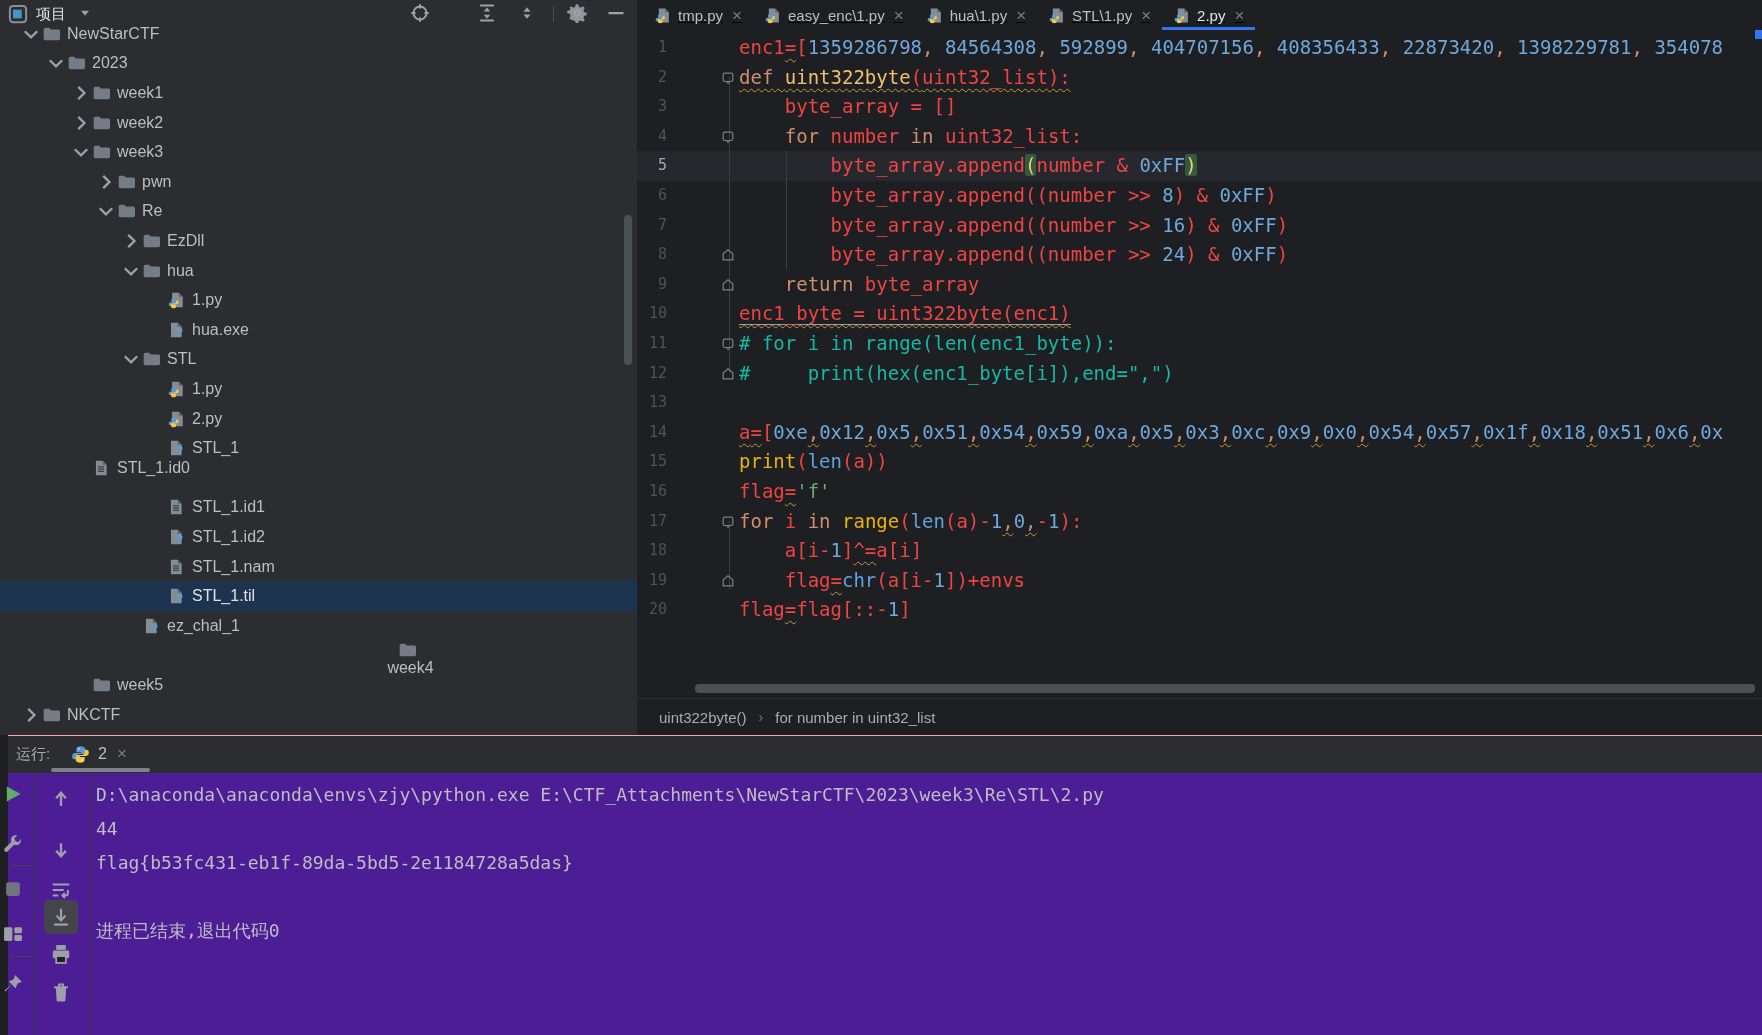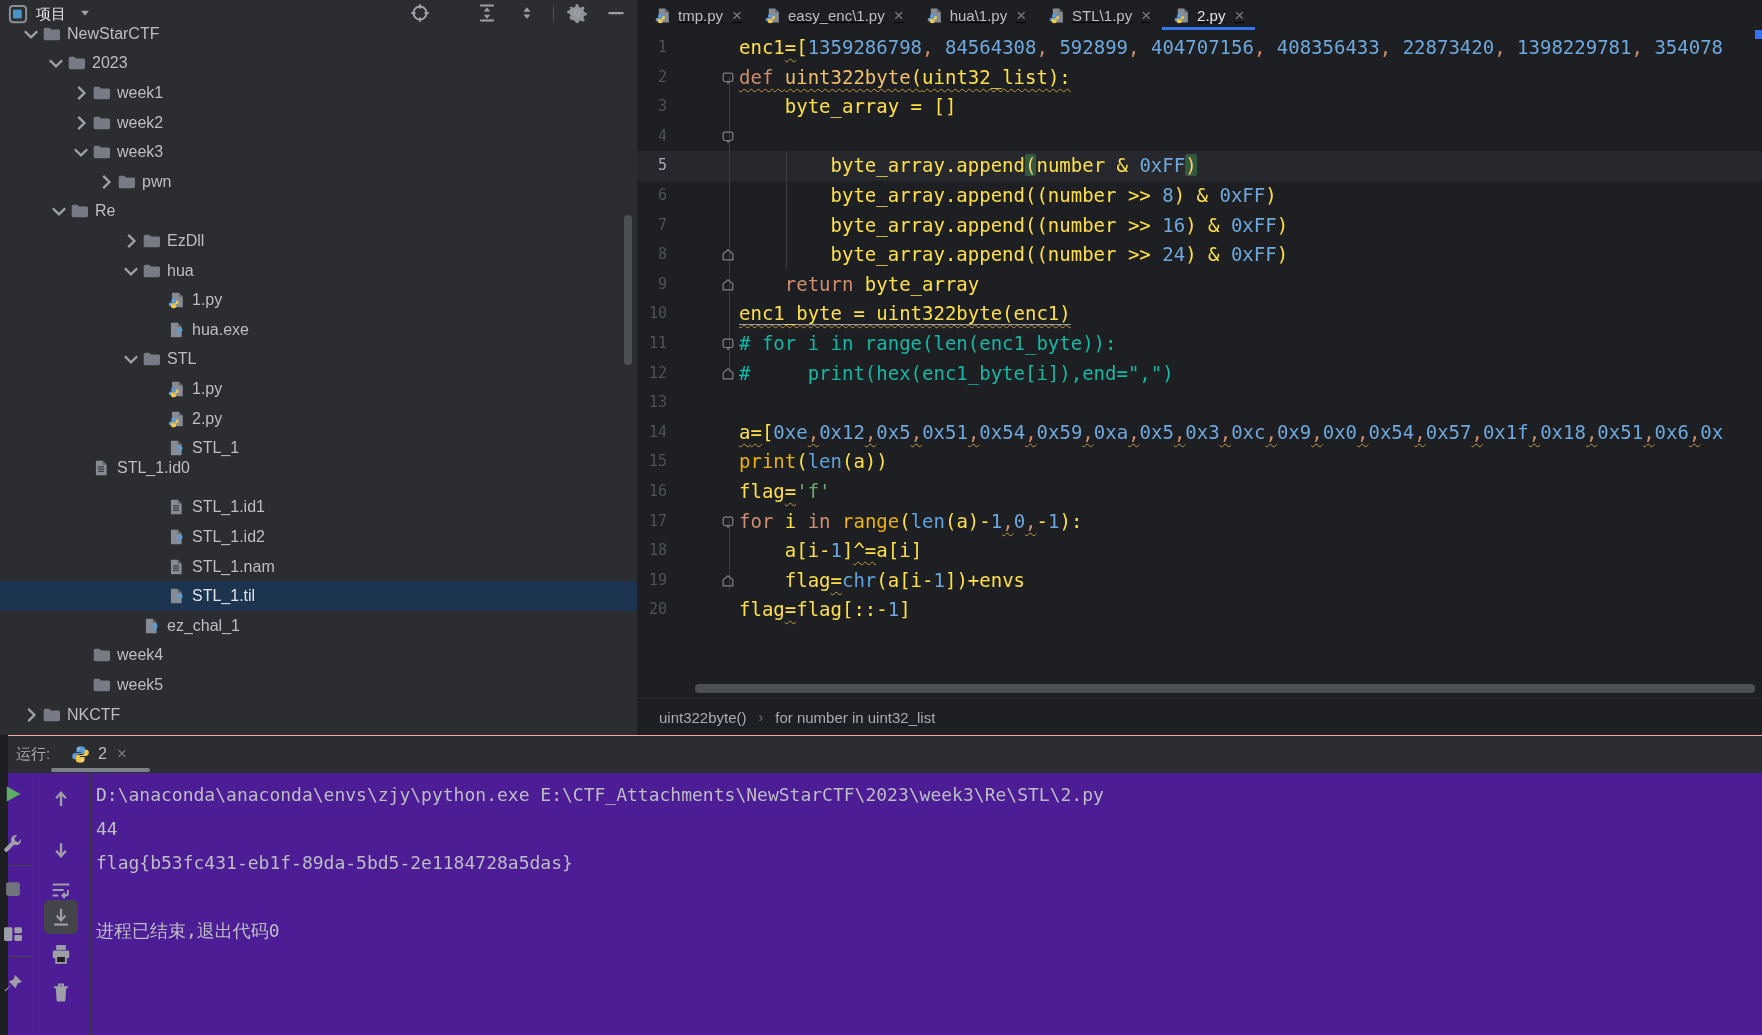--- a/index.html
+++ b/index.html
@@ -34,21 +34,21 @@
   #editor{left:637px;top:30px;width:1125px;height:668px;background:#1e1f22;overflow:hidden;z-index:1;}
   #curline{left:0;width:1125px;height:29.6px;background:#26282e;}
   .lnum{position:absolute;left:0;width:30px;text-align:right;color:#4e525b;
         font-family:"DejaVu Sans Mono",monospace;font-size:15px;line-height:29.6px;}
   .lnum.cur{color:#a8abb2;}
   .fold{position:absolute;left:84px;width:14px;height:14px;color:#7a7e85;}
   .fold svg{width:14px;height:14px;}
   .cline{position:absolute;left:102px;white-space:pre;font-family:"DejaVu Sans Mono",monospace;
          font-size:19px;line-height:29.6px;}
   .vguide{background:#3a3d42;width:1px;}
-  .tk-d{color:#fde047}.tk-k{color:#cf8e6d}.tk-n{color:#6fa8dc}.tk-b{color:#eab308}
+  .tk-d{color:#ef4444}.tk-k{color:#cf8e6d}.tk-n{color:#6fa8dc}.tk-b{color:#eab308}
   .tk-b2{color:#5fa2dc}.tk-s{color:#6aab73}.tk-c{color:#14b8a6}.tk-fd{color:#f0c06c}
   .tk-o{color:#cf8e6d}
   .tk-pg{color:#f6ce6e;background:#33593f;border-radius:2px;}
   .tk-w{text-decoration:underline wavy #c29a3a 1px;text-decoration-skip-ink:none;text-underline-offset:4px;}
   .tk-u{border-bottom:1px solid #9a9da5;}
   #hsb{left:695px;top:684px;width:1060px;height:9px;background:#4c4f54;border-radius:4px;z-index:4;}
   
   #crumbs{left:637px;top:698px;width:1125px;height:37px;background:#1e1f22;border-top:1px solid #2b2d30;
           display:flex;align-items:center;color:#a8abb2;font-size:15px;box-sizing:border-box;z-index:2;}
   #crumbs .bc{padding:0 4px;}
@@ -164,21 +164,21 @@
       <span class="chev">
         <svg viewBox="0 0 16 16" xmlns="http://www.w3.org/2000/svg">
           <path d="M6 3.5 L10.5 8 L6 12.5" fill="none" stroke="#9da0a8" stroke-width="1.7"></path>
         </svg>
       </span>
       <span class="ficon"><svg viewBox="0 0 16 16" xmlns="http://www.w3.org/2000/svg">
           <path d="M1.5 4c0-.8.6-1.5 1.5-1.5h3.4L8 4h6.5c.8 0 1.5.6 1.5 1.4v6.6c0 .8-.7 1.5-1.5 1.5H3c-.9 0-1.5-.7-1.5-1.5Z" fill="#767b85"></path>
         </svg></span>
       <span>pwn</span>
     </div>
-    <div class="trow" style="top: 169.6px; padding-left: 48px;">
+    <div class="trow" style="top: 169.6px; padding-left: 95px;">
       <span class="chev">
         <svg viewBox="0 0 16 16" xmlns="http://www.w3.org/2000/svg">
           <path d="M3.5 6 L8 10.5 L12.5 6" fill="none" stroke="#9da0a8" stroke-width="1.7"></path>
         </svg>
       </span>
       <span class="ficon"><svg viewBox="0 0 16 16" xmlns="http://www.w3.org/2000/svg">
           <path d="M1.5 4c0-.8.6-1.5 1.5-1.5h3.4L8 4h6.5c.8 0 1.5.6 1.5 1.4v6.6c0 .8-.7 1.5-1.5 1.5H3c-.9 0-1.5-.7-1.5-1.5Z" fill="#767b85"></path>
         </svg></span>
       <span>Re</span>
     </div>
@@ -305,21 +305,21 @@
       <span>STL_1.til</span>
     </div>
     <div class="trow" style="top: 584px; padding-left: 142px;">
       <span class="ficon"><svg viewBox="0 0 16 16" xmlns="http://www.w3.org/2000/svg">
           <path d="M3.5 1.5h6L13 5v9.5h-9.5Z" fill="#868b94"></path>
           <path d="M9.5 1.5 13 5H9.5Z" fill="#5f646d"></path>
           <text x="8.2" y="13.6" font-size="10" font-weight="bold" fill="#4ba6f0" font-family="sans-serif">?</text>
         </svg></span>
       <span>ez_chal_1</span>
     </div>
-    <div class="trow" style="top: 613.6px; padding-left: 92px;">
+    <div class="trow" style="top: 613.6px; padding-left: 92px; flex-direction: column;">
       <span class="ficon"><svg viewBox="0 0 16 16" xmlns="http://www.w3.org/2000/svg">
           <path d="M1.5 4c0-.8.6-1.5 1.5-1.5h3.4L8 4h6.5c.8 0 1.5.6 1.5 1.4v6.6c0 .8-.7 1.5-1.5 1.5H3c-.9 0-1.5-.7-1.5-1.5Z" fill="#767b85"></path>
         </svg></span>
       <span>week4</span>
     </div>
     <div class="trow" style="top: 643.2px; padding-left: 92px;">
       <span class="ficon"><svg viewBox="0 0 16 16" xmlns="http://www.w3.org/2000/svg">
           <path d="M1.5 4c0-.8.6-1.5 1.5-1.5h3.4L8 4h6.5c.8 0 1.5.6 1.5 1.4v6.6c0 .8-.7 1.5-1.5 1.5H3c-.9 0-1.5-.7-1.5-1.5Z" fill="#767b85"></path>
         </svg></span>
       <span>week5</span>
@@ -415,20 +415,21 @@
         <path d="M6 12.8 8 15 10 12.8Z" fill="currentColor"></path>
       </svg></span>
     <div class="cline" style="top: 32.6px;"><span class="tk-k tk-w">def</span><span class="tk-d tk-w"> </span><span class="tk-fd tk-w">uint322byte</span><span class="tk-d tk-w">(</span><span class="tk-d tk-w">uint32_list</span><span class="tk-d tk-w">):</span></div>
     <div class="lnum" style="top: 62.2px;">3</div>
     <div class="cline" style="top: 62.2px;"><span class="tk-d">    byte_array = []</span></div>
     <div class="lnum" style="top: 91.8px;">4</div>
     <span class="fold" style="top: 99.8px;"><svg viewBox="0 0 16 16" xmlns="http://www.w3.org/2000/svg">
         <rect x="2.5" y="2.5" width="11" height="9.5" rx="2" fill="none" stroke="currentColor" stroke-width="1.4"></rect>
         <path d="M6 12.8 8 15 10 12.8Z" fill="currentColor"></path>
       </svg></span>
+    <div class="cline" style="top: 91.8px;"><span class="tk-d">    </span><span class="tk-k">for</span><span class="tk-d"> number </span><span class="tk-k">in</span><span class="tk-d"> uint32_list:</span></div>
     <div class="lnum cur" style="top: 121.4px;">5</div>
     <div class="cline" style="top: 121.4px;"><span class="tk-d">        byte_array.append</span><span class="tk-pg">(</span><span class="tk-d">number &amp; </span><span class="tk-n">0xFF</span><span class="tk-pg">)</span></div>
     <div class="lnum" style="top: 151px;">6</div>
     <div class="cline" style="top: 151px;"><span class="tk-d">        byte_array.append((number &gt;&gt; </span><span class="tk-n">8</span><span class="tk-d">) &amp; </span><span class="tk-n">0xFF</span><span class="tk-d">)</span></div>
     <div class="lnum" style="top: 180.6px;">7</div>
     <div class="cline" style="top: 180.6px;"><span class="tk-d">        byte_array.append((number &gt;&gt; </span><span class="tk-n">16</span><span class="tk-d">) &amp; </span><span class="tk-n">0xFF</span><span class="tk-d">)</span></div>
     <div class="lnum" style="top: 210.2px;">8</div>
     <span class="fold" style="top: 218.2px;"><svg viewBox="0 0 16 16" xmlns="http://www.w3.org/2000/svg">
         <path d="M2.5 13.5V6.5L8 2l5.5 4.5v7Z" fill="none" stroke="currentColor" stroke-width="1.4"></path>
       </svg></span>

